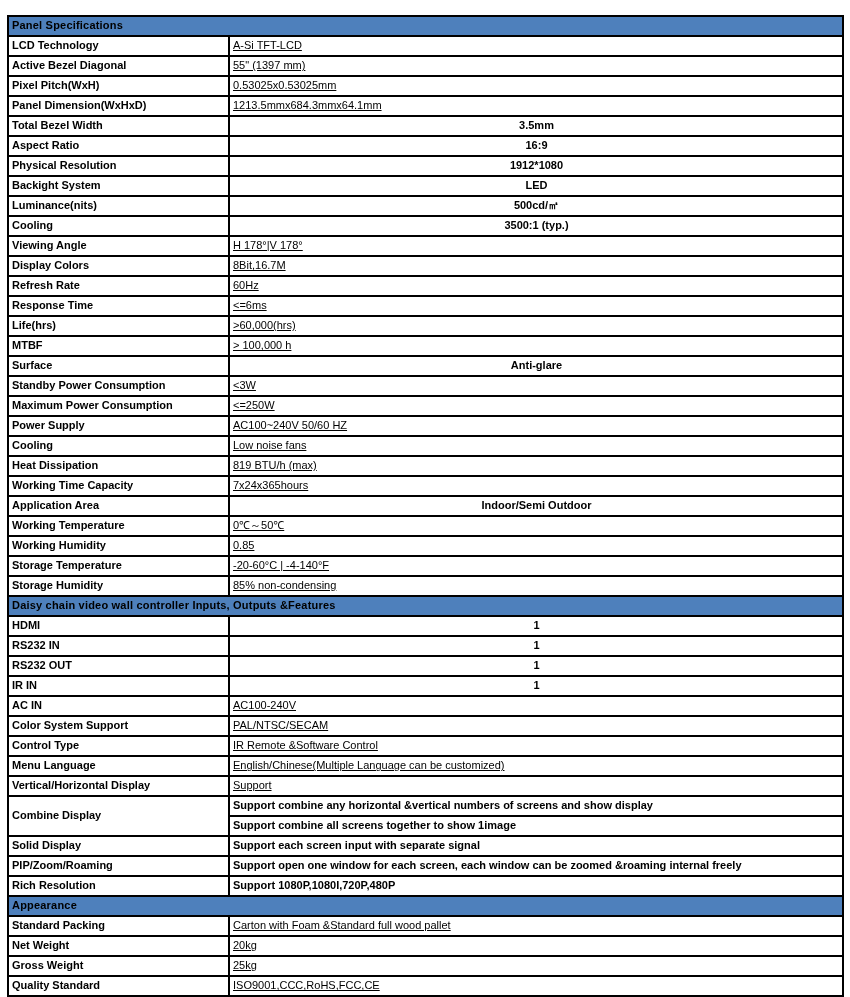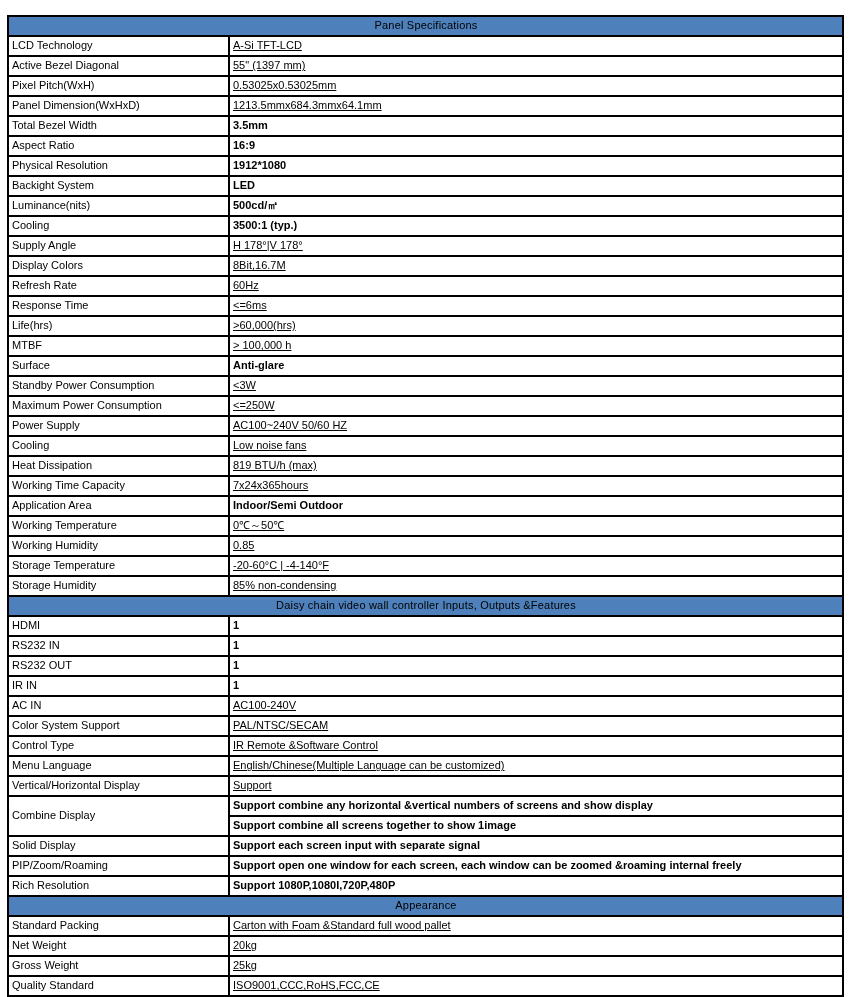--- a/index.html
+++ b/index.html
@@ -33,30 +33,30 @@
     font-size: 11px;
     line-height: 1.05;
     vertical-align: middle;
     color: #000000;
     overflow: hidden;
     white-space: nowrap;
   }
   td.section-header-cell {
     background: var(--header-bg, #4E80BC);
     color: #ffffff;
-    font-weight: normal;
-    text-align: center;
+    font-weight: bold;
+    text-align: left;
     font-size: 12.5px;
     height: 17px;
     letter-spacing: 0.2px;
   }
-  td.spec-label { font-weight: normal; border-radius: 9px; }
+  td.spec-label { font-weight: bold; border-radius: 9px; }
   td.val-black  { font-weight: normal; color: #000000; text-decoration: underline; }
   td.val-red    { font-weight: bold; color: var(--red, #FF0000); }
-  td.val-red-bold { font-weight: bold; color: var(--red, #FF0000); }
+  td.val-red-bold { font-weight: bold; color: var(--red, #FF0000); text-align: center; }
   .bottom-strip {
     position: absolute;
     left: 7px;
     top: 991px;
     width: 833px;
     height: 6px;
     background: var(--header-bg, #4E80BC);
     border-left: 2px solid #000;
     border-right: 2px solid #000;
     z-index: 0;
@@ -109,21 +109,21 @@
         </tr>
         <tr>
           <td class="spec-label">Luminance(nits)</td>
           <td class="val-red-bold">500cd/㎡</td>
         </tr>
         <tr>
           <td class="spec-label">Cooling</td>
           <td class="val-red-bold">3500:1 (typ.)</td>
         </tr>
         <tr>
-          <td class="spec-label">Supply Angle</td>
+          <td class="spec-label">Viewing Angle</td>
           <td class="val-black">H 178°|V 178°</td>
         </tr>
         <tr>
           <td class="spec-label">Display Colors</td>
           <td class="val-black">8Bit,16.7M</td>
         </tr>
         <tr>
           <td class="spec-label">Refresh Rate</td>
           <td class="val-black">60Hz</td>
         </tr>

